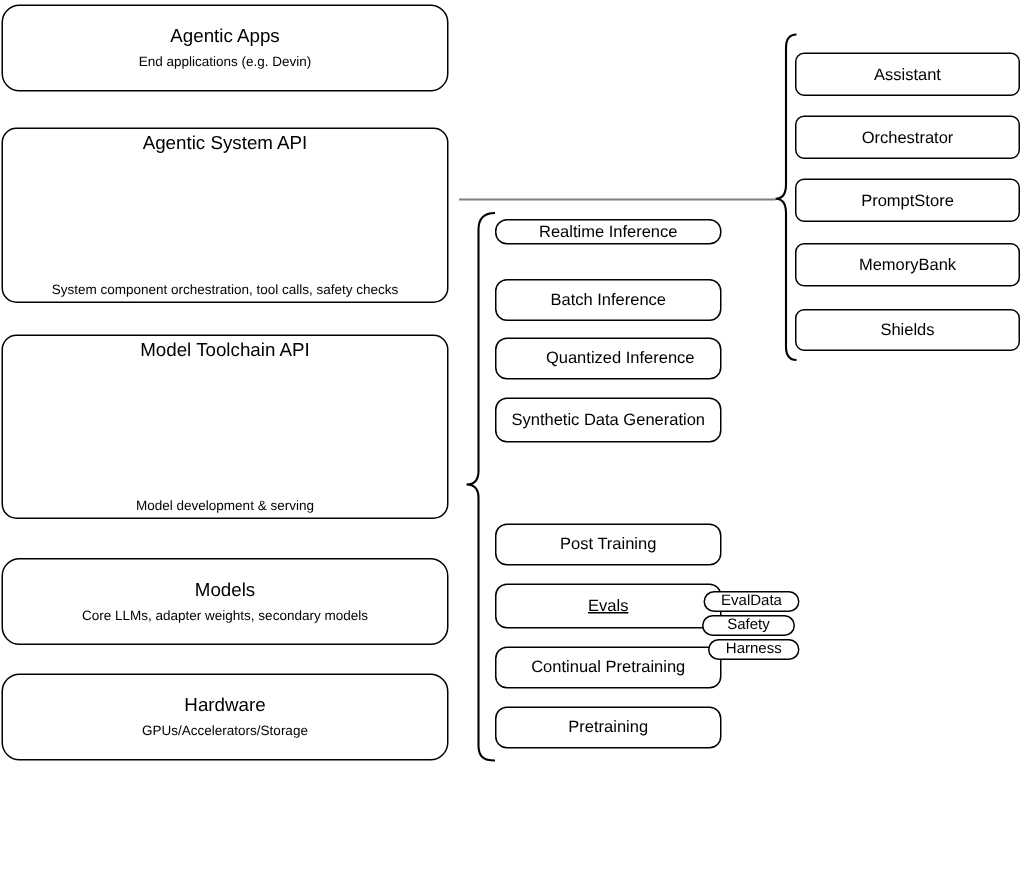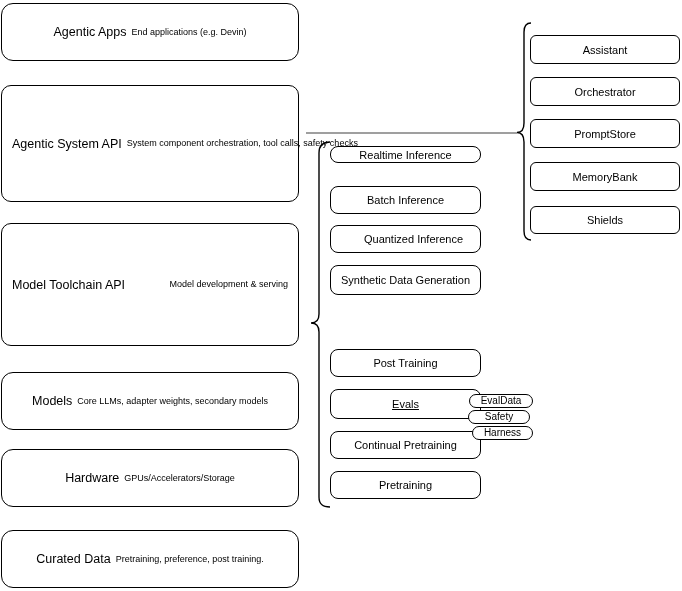--- a/index.html
+++ b/index.html
@@ -20,21 +20,21 @@
     left: 0; top: 0;
     width: 682px; height: 591px;
     pointer-events: none;
   }
   .node {
     position: absolute;
     box-sizing: border-box;
     background: #ffffff;
     border: 1.4px solid #000000;
     display: flex;
-    flex-direction: row;
+    flex-direction: column;
     align-items: center;
     justify-content: center;
     text-align: center;
     color: #000000;
   }
   .big {
     left: 1px;
     width: 298px;
     border-radius: 12px;
     gap: 5px;
@@ -107,24 +107,20 @@
     <div class="subtitle">Model development &amp; serving</div>
   </div>
   <div class="node big" style="top:372px;height:58px;">
     <div class="title">Models</div>
     <div class="subtitle">Core LLMs, adapter weights, secondary models</div>
   </div>
   <div class="node big" style="top:449px;height:58px;align-items:center;">
     <div class="title">Hardware</div>
     <div class="subtitle">GPUs/Accelerators/Storage</div>
   </div>
-  <div class="node big" style="top:530px;height:58px;">
-    <div class="title">Curated Data</div>
-    <div class="subtitle">Pretraining, preference, post training.</div>
-  </div>
 
   <div class="node mid" style="top:146px;height:17px;">Realtime Inference</div>
   <div class="node mid" style="top:186px;height:28px;">Batch Inference</div>
   <div class="node mid" style="top:225px;height:28px;padding-left:16px;">Quantized Inference</div>
   <div class="node mid" style="top:265px;height:30px;">Synthetic Data Generation</div>
   <div class="node mid" style="top:349px;height:28px;">Post Training</div>
   <div class="node mid" style="top:389px;height:30px;text-decoration:underline;">Evals</div>
   <div class="node mid" style="top:431px;height:28px;">Continual Pretraining</div>
   <div class="node mid" style="top:471px;height:28px;">Pretraining</div>
 

